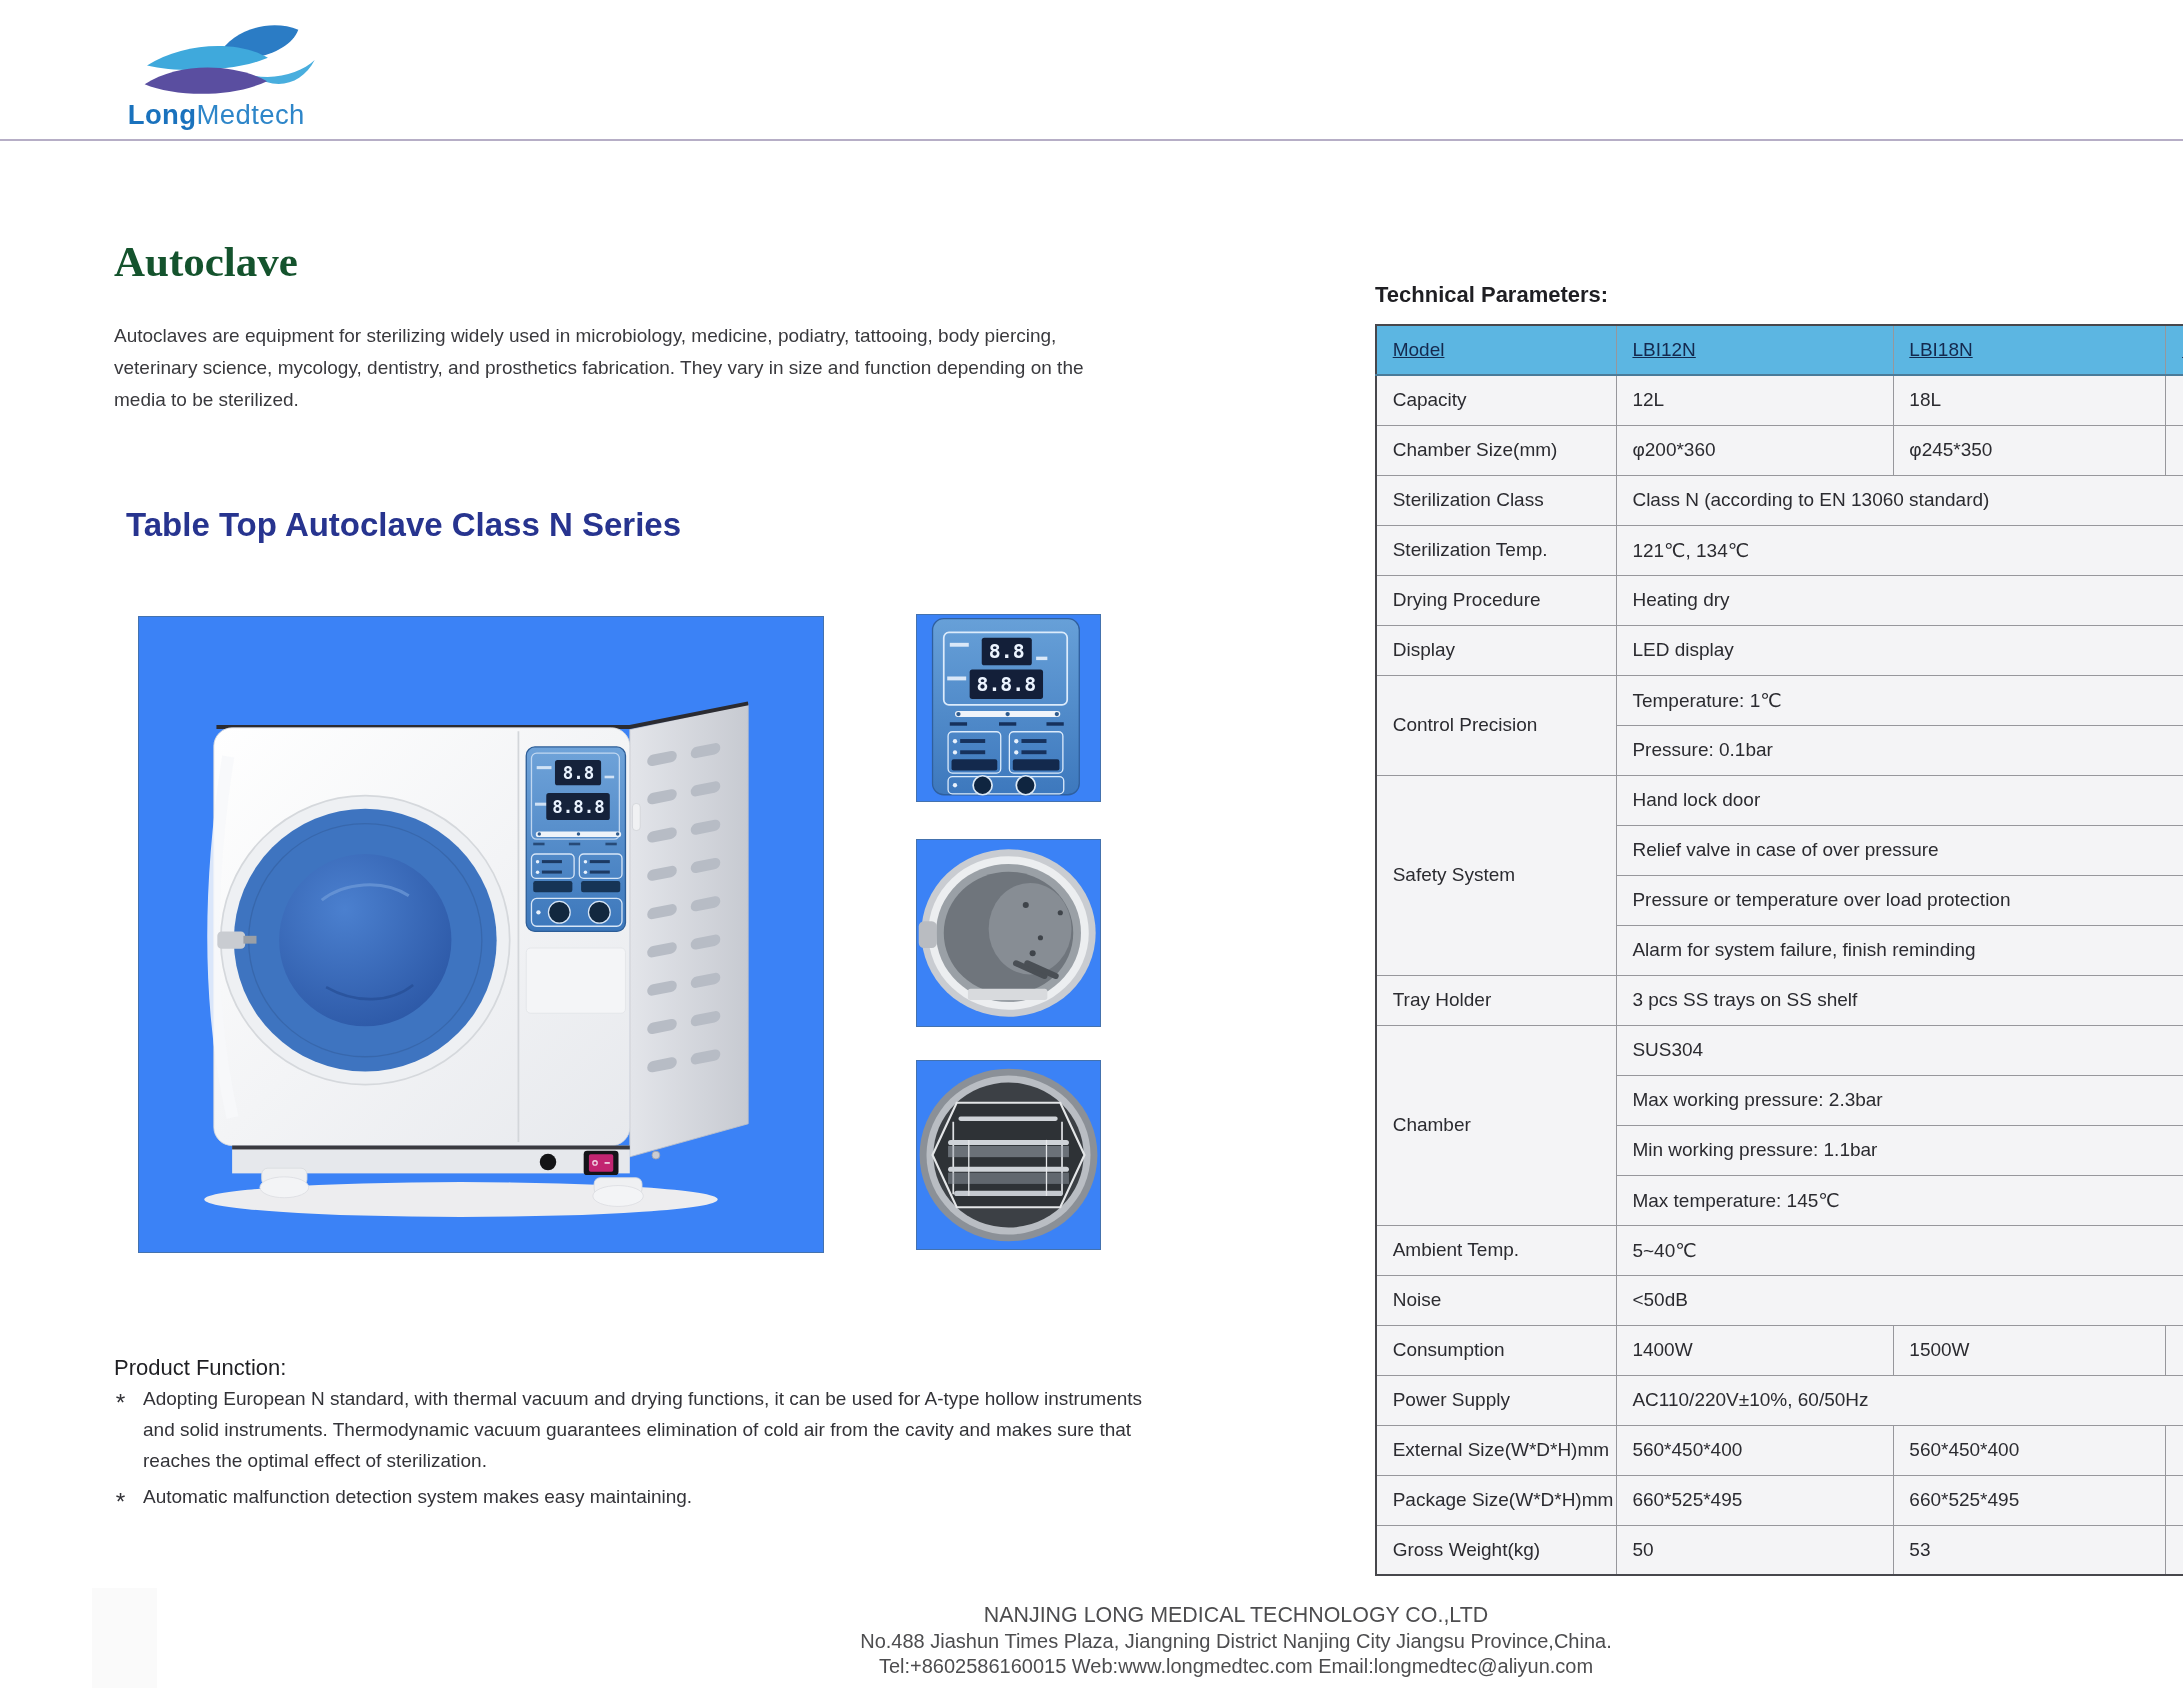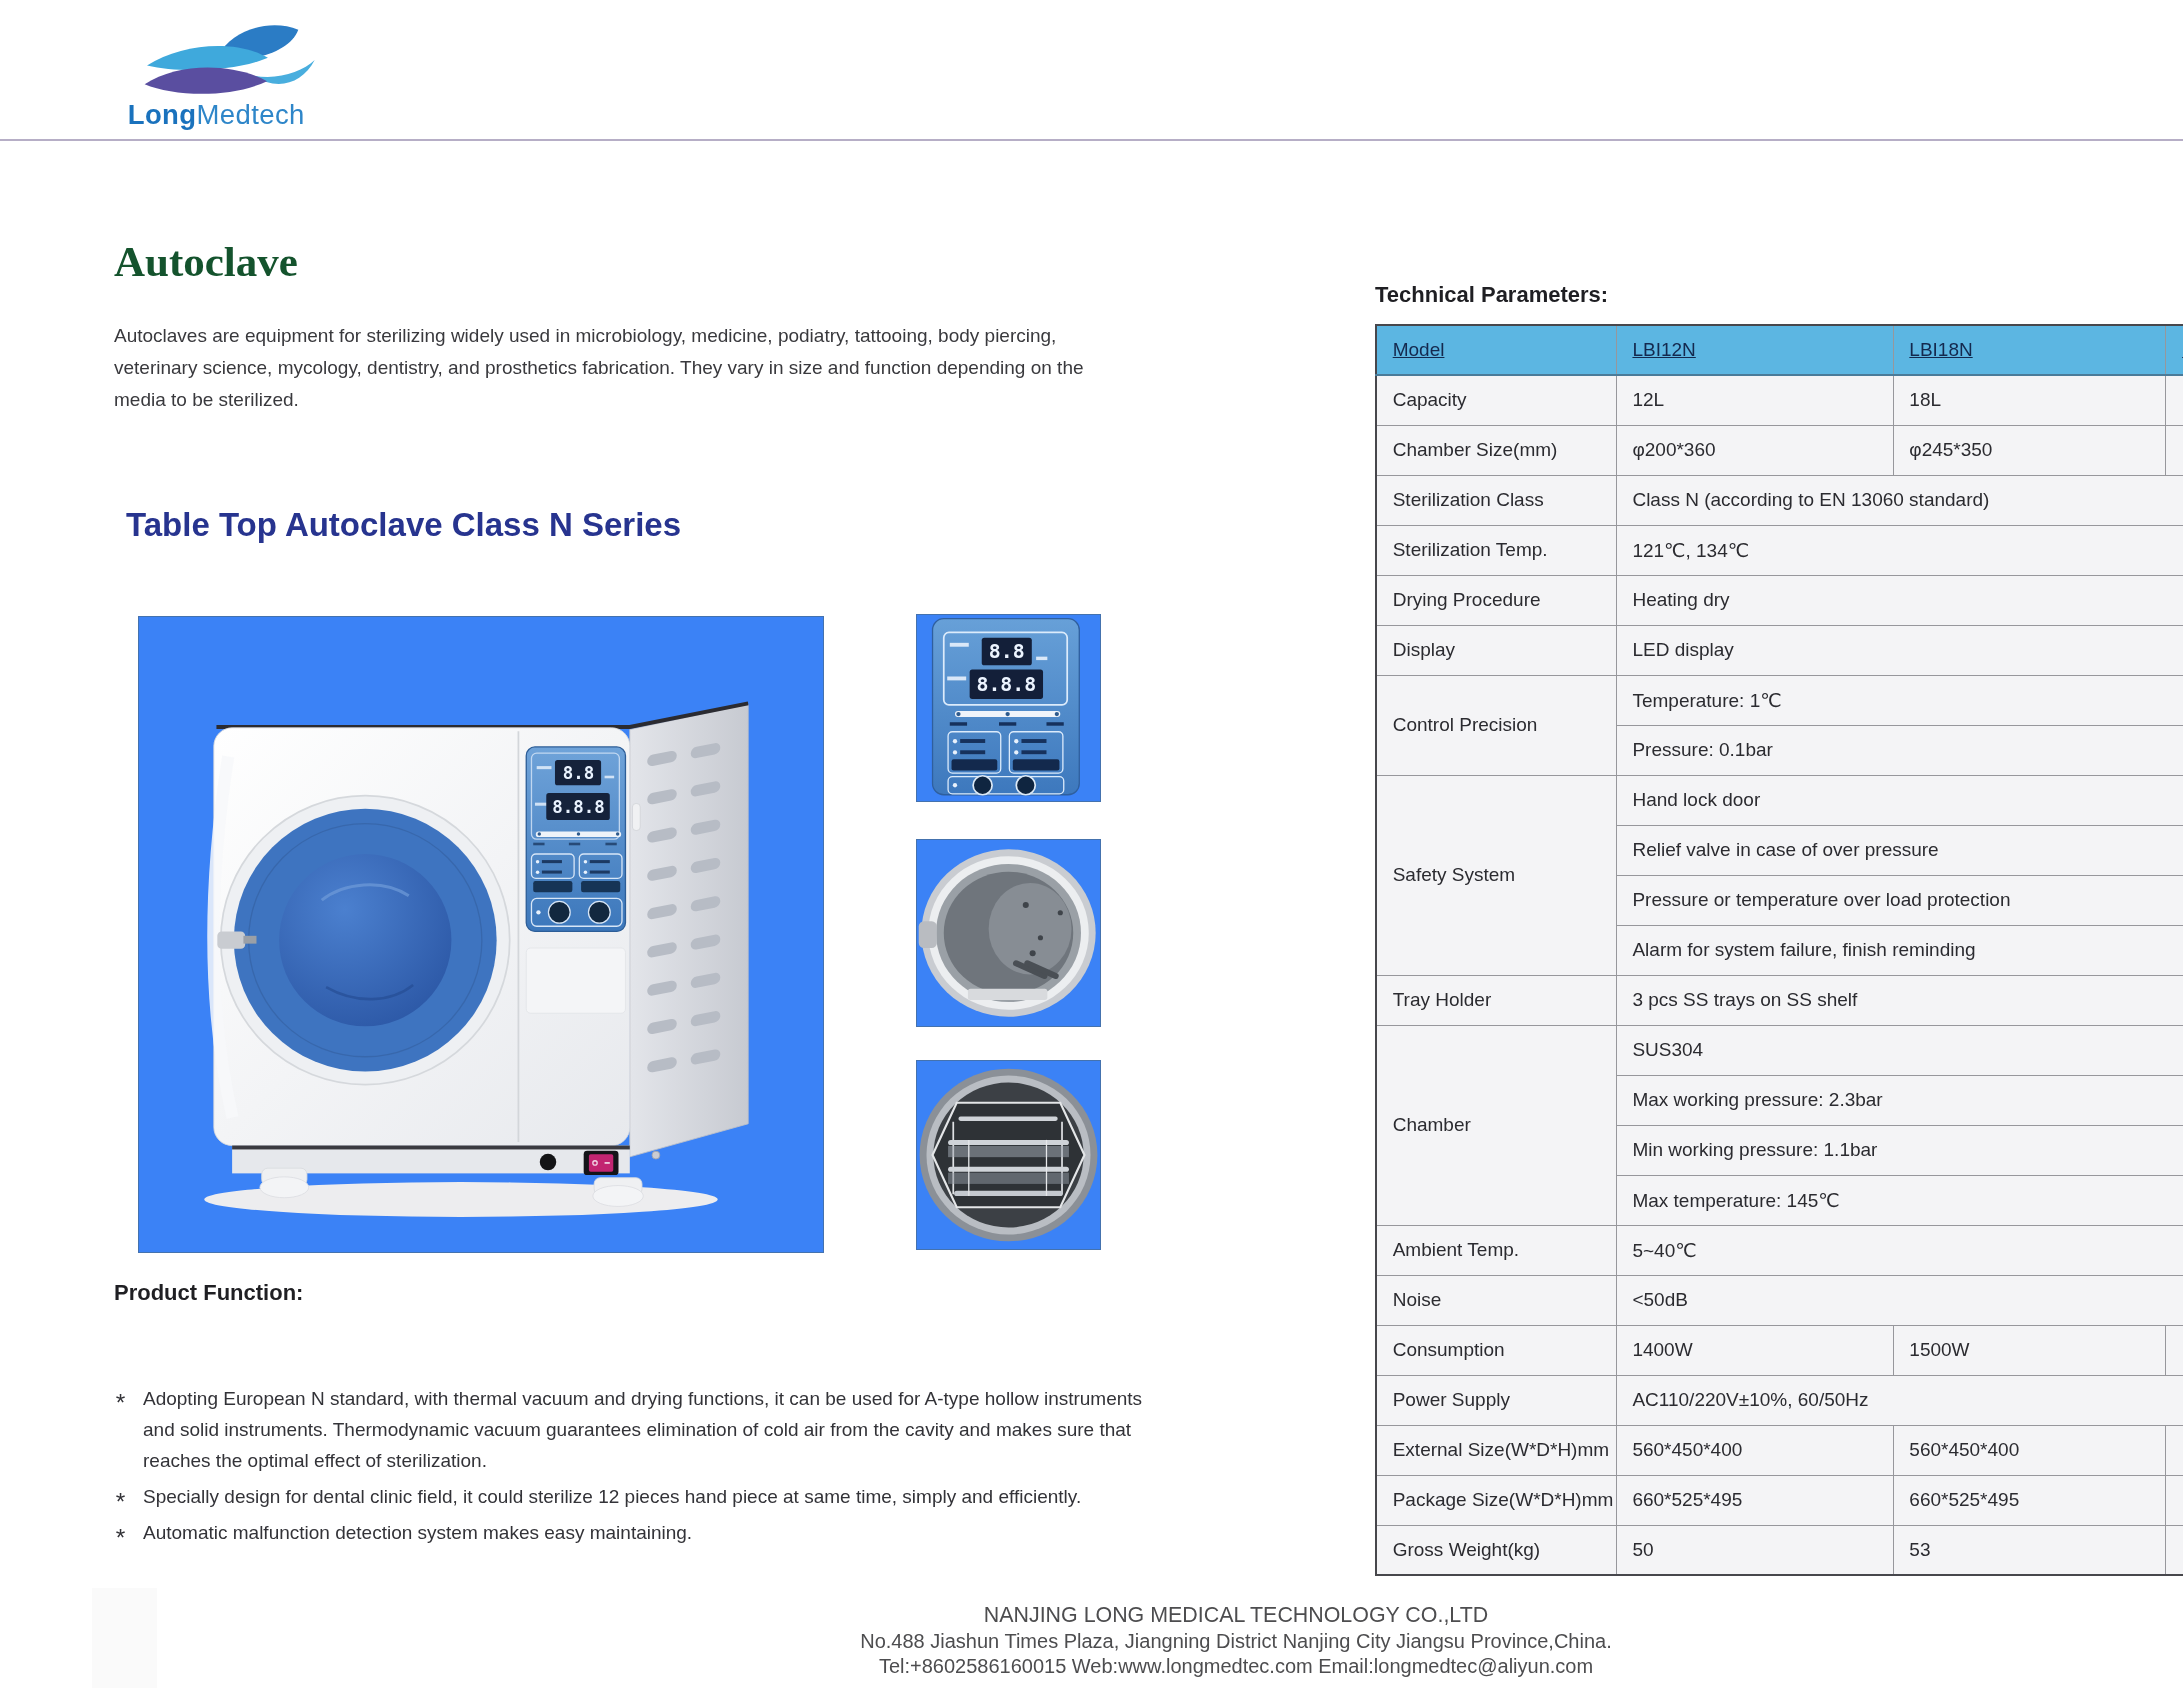--- a/index.html
+++ b/index.html
@@ -22,21 +22,21 @@
   .intro{position:absolute;left:114px;top:301px;width:989px;font-size:19px;line-height:32px;color:#39393d;}
   .series-heading{position:absolute;left:126px;top:479px;font-size:33px;font-weight:bold;color:#27348f;}
 
   .photo-frame{position:absolute;border:1.3px solid #4472ae;background:#3b82f6;box-sizing:border-box;}
   .main-photo{left:138px;top:616px;width:686px;height:637px;}
   .thumb1{left:916px;top:614px;width:185px;height:188px;}
   .thumb2{left:916px;top:839px;width:185px;height:188px;}
   .thumb3{left:916px;top:1060px;width:185px;height:190px;}
   .photo-frame svg{display:block;width:100%;height:100%;}
 
-  .pf-heading{position:absolute;left:114px;top:1258px;font-size:22px;font-weight:bold;color:#1f1f23;}
+  .pf-heading{position:absolute;left:114px;top:1333px;font-size:22px;font-weight:normal;color:#1f1f23;}
   .bullets{position:absolute;left:114px;top:1383px;width:1048px;list-style:none;margin:0;padding:0;}
   .bullets li{position:relative;font-size:19px;line-height:31px;color:#333338;
               padding-left:29px;margin-bottom:5.2px;}
   .bullets li::before{content:"*";position:absolute;left:1.7px;top:4.4px;font-size:24.5px;color:#333338;}
 
   
   .tech-heading{position:absolute;left:1375px;top:260px;font-size:22px;font-weight:bold;color:#1f1f23;}
   .spec-wrap{position:absolute;left:1375px;top:324px;width:1020px;}
   table.spec{width:100%;border-collapse:collapse;table-layout:fixed;
              border:2.6px solid #47474c;background:#f4f4f6;}
@@ -259,21 +259,20 @@
     <rect x="72" y="258" width="280" height="26" fill="#8d949d" opacity="0.55"></rect>
     <rect x="86" y="300" width="252" height="12" rx="6" fill="#c4c9cf"></rect>
     <line x1="120" y1="182" x2="120" y2="312" stroke="#e6e8ea" stroke-width="3"></line>
     <line x1="300" y1="182" x2="300" y2="312" stroke="#e6e8ea" stroke-width="3"></line>
   </svg>
 </div>
 
 <h3 class="pf-heading">Product Function:</h3>
 <ul class="bullets">
     <li>Adopting European N standard, with thermal vacuum and drying functions, it can be used for A-type hollow instruments and solid instruments. Thermodynamic vacuum guarantees elimination of cold air from the cavity and makes sure that reaches the optimal effect of sterilization.</li>
-    <li>Specially design for dental clinic field, it could sterilize 12 pieces hand piece at same time, simply and efficiently.</li>
     <li>Automatic malfunction detection system makes easy maintaining.</li>
   </ul>
 
 <h3 class="tech-heading">Technical Parameters:</h3>
 
 <div class="spec-wrap">
   <table class="spec">
     <colgroup>
       <col style="width:23.6%">
         <col style="width:27.2%">

